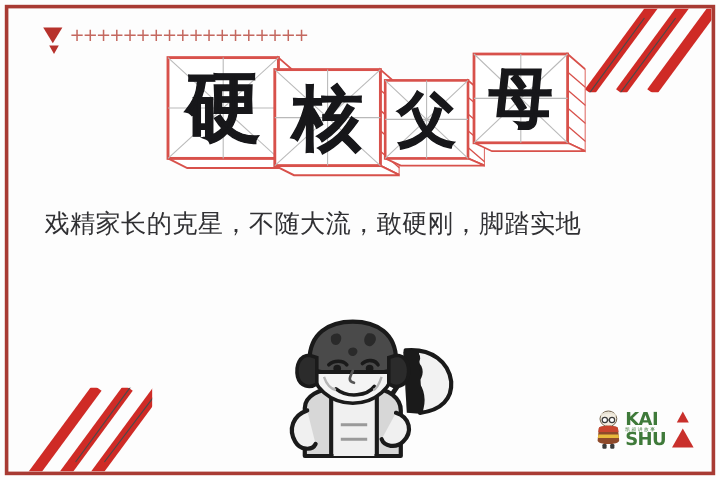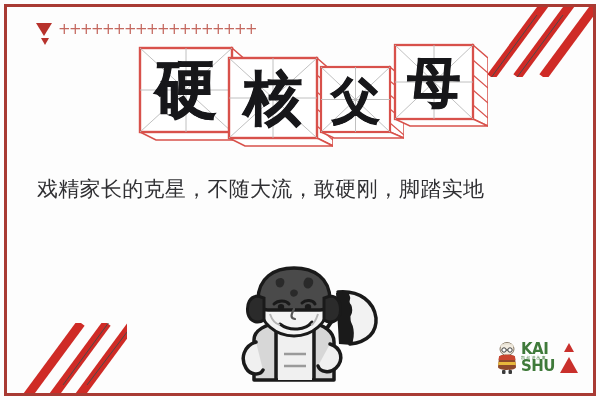--- a/index.html
+++ b/index.html
@@ -102,21 +102,21 @@
 
   
   .body-copy {
     position: absolute;
     left: 37px;
     top: 172px;
     width: 530px;
     color: #303033;
     font-size: 21px;
     line-height: 34px;
-    font-family: Liberation Sans, sans-serif;
+    font-family: Liberation Mono, monospace;
     letter-spacing: 0.3px;
   }
   .body-copy div { white-space: nowrap; }
 
   
   .meme {
     position: absolute;
     left: 218px;
     top: 262px;
     width: 170px;

